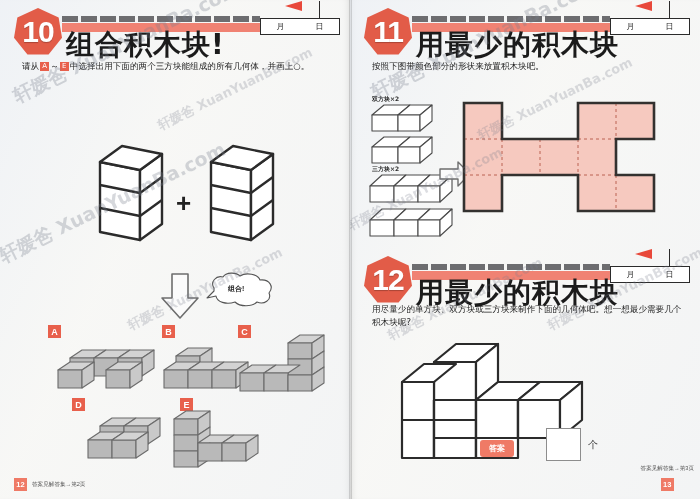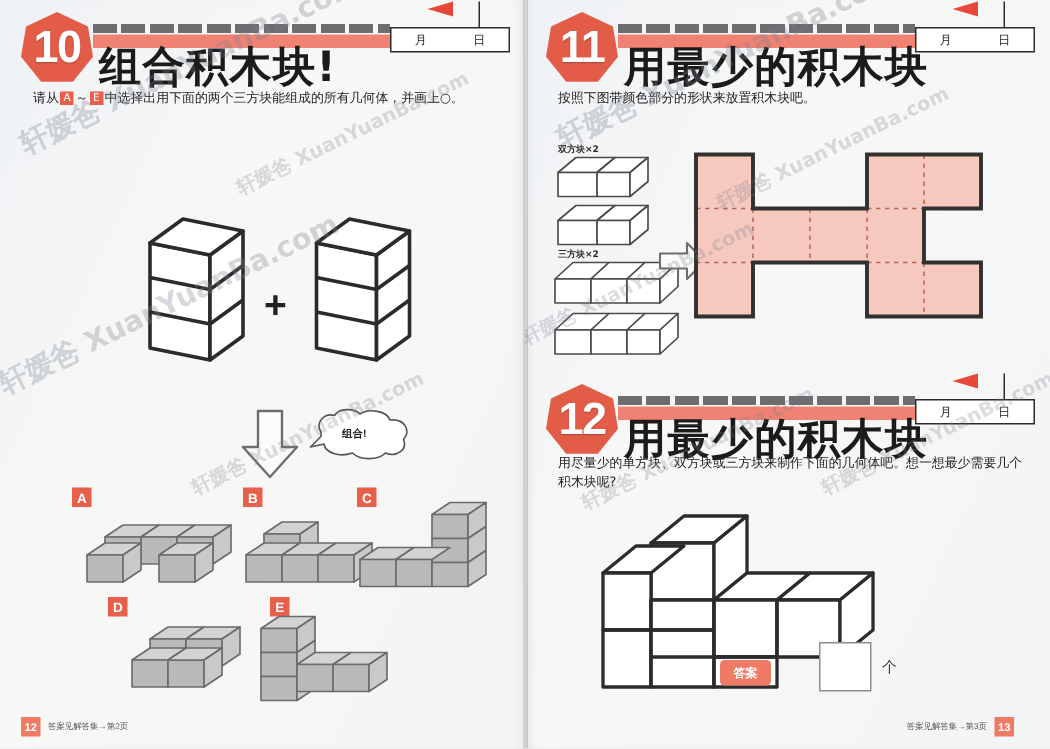--- a/index.html
+++ b/index.html
@@ -39,21 +39,21 @@
   .title{position:absolute;left:66px;top:26px;font-size:28px;font-weight:bold;color:#1b1b1b;
       letter-spacing:1px;font-family:"DejaVu Sans",sans-serif;}
   .instr{position:absolute;left:22px;right:14px;top:60px;font-size:8.6px;color:#1d1d1d;
       line-height:1.5;font-weight:normal;font-family:"DejaVu Sans",sans-serif;}
   .instr .opt{display:inline-block;background:#e8604c;color:#fff;width:9px;height:9px;
       line-height:9px;text-align:center;font-size:7px;margin:0 1px;vertical-align:middle;}
 
   
   .footer{position:absolute;bottom:8px;font-size:5.6px;color:#555;display:flex;align-items:center;gap:5px;}
   .footer.left{left:14px;}
-  .footer.right{right:24px;}
+  .footer.right{right:6px;flex-direction:column;}
   .pgnum{background:#ef7a66;color:#fff;width:13px;height:13px;display:flex;
       align-items:center;justify-content:center;font-size:7.5px;font-weight:bold;}
 
   
   .chip{position:absolute;width:13px;height:13px;background:#e8604c;color:#fff;
       font-size:9px;font-weight:bold;display:flex;align-items:center;justify-content:center;}
 
   
   .art{position:absolute;}
   svg{display:block;overflow:visible;}

